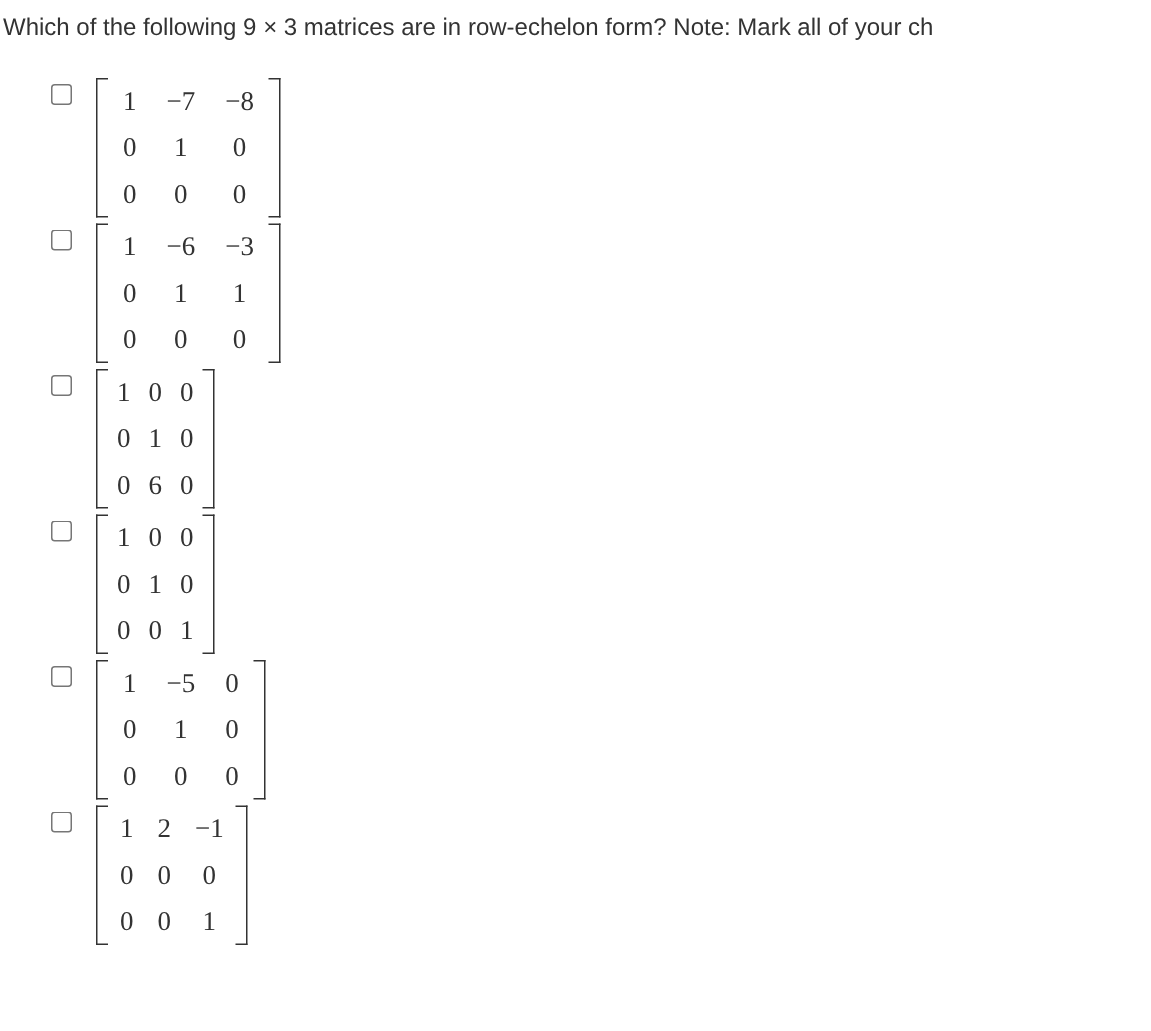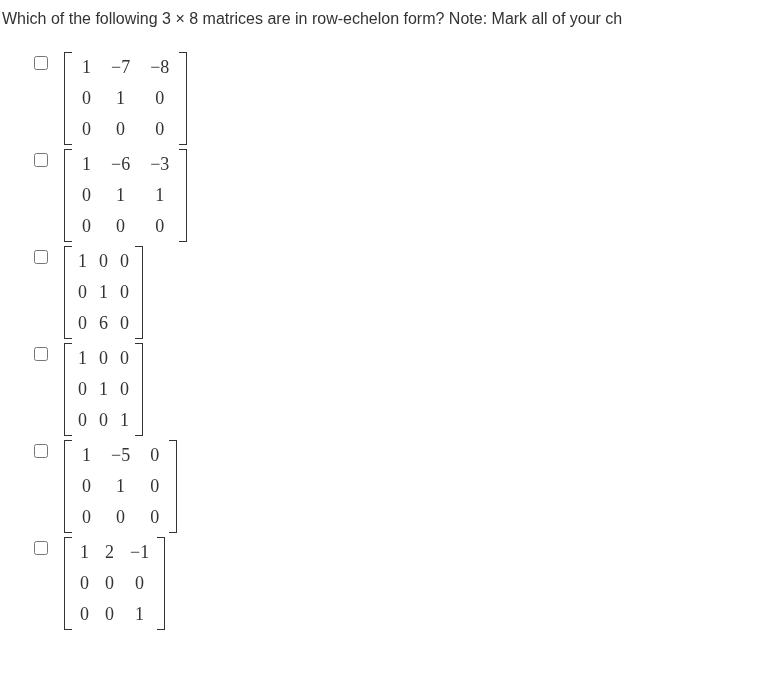--- a/index.html
+++ b/index.html
@@ -74,21 +74,21 @@
     .matrix-wide .matrix-cell {
       padding: 2px 10px;
     }
     .matrix-narrow .matrix-cell {
       padding: 2px 6px;
     }
   </style>
 </head>
 <body>
 
-<div class="question-text">Which of the following 3 × 8 matrices are in row-echelon form? Note: Mark all of your ch</div>
+<div class="question-text">Which of the following 9 × 3 matrices are in row-echelon form? Note: Mark all of your ch</div>
 
 <div class="options-list">
     <div class="option-row">
       <div class="checkbox-wrap"><input type="checkbox" style=""></div>
       <div class="matrix matrix-wide">
         <div class="bracket-left"></div>
         <div class="matrix-body">
           <div class="matrix-row">
             <div class="matrix-cell">1</div>
             <div class="matrix-cell">−7</div>

